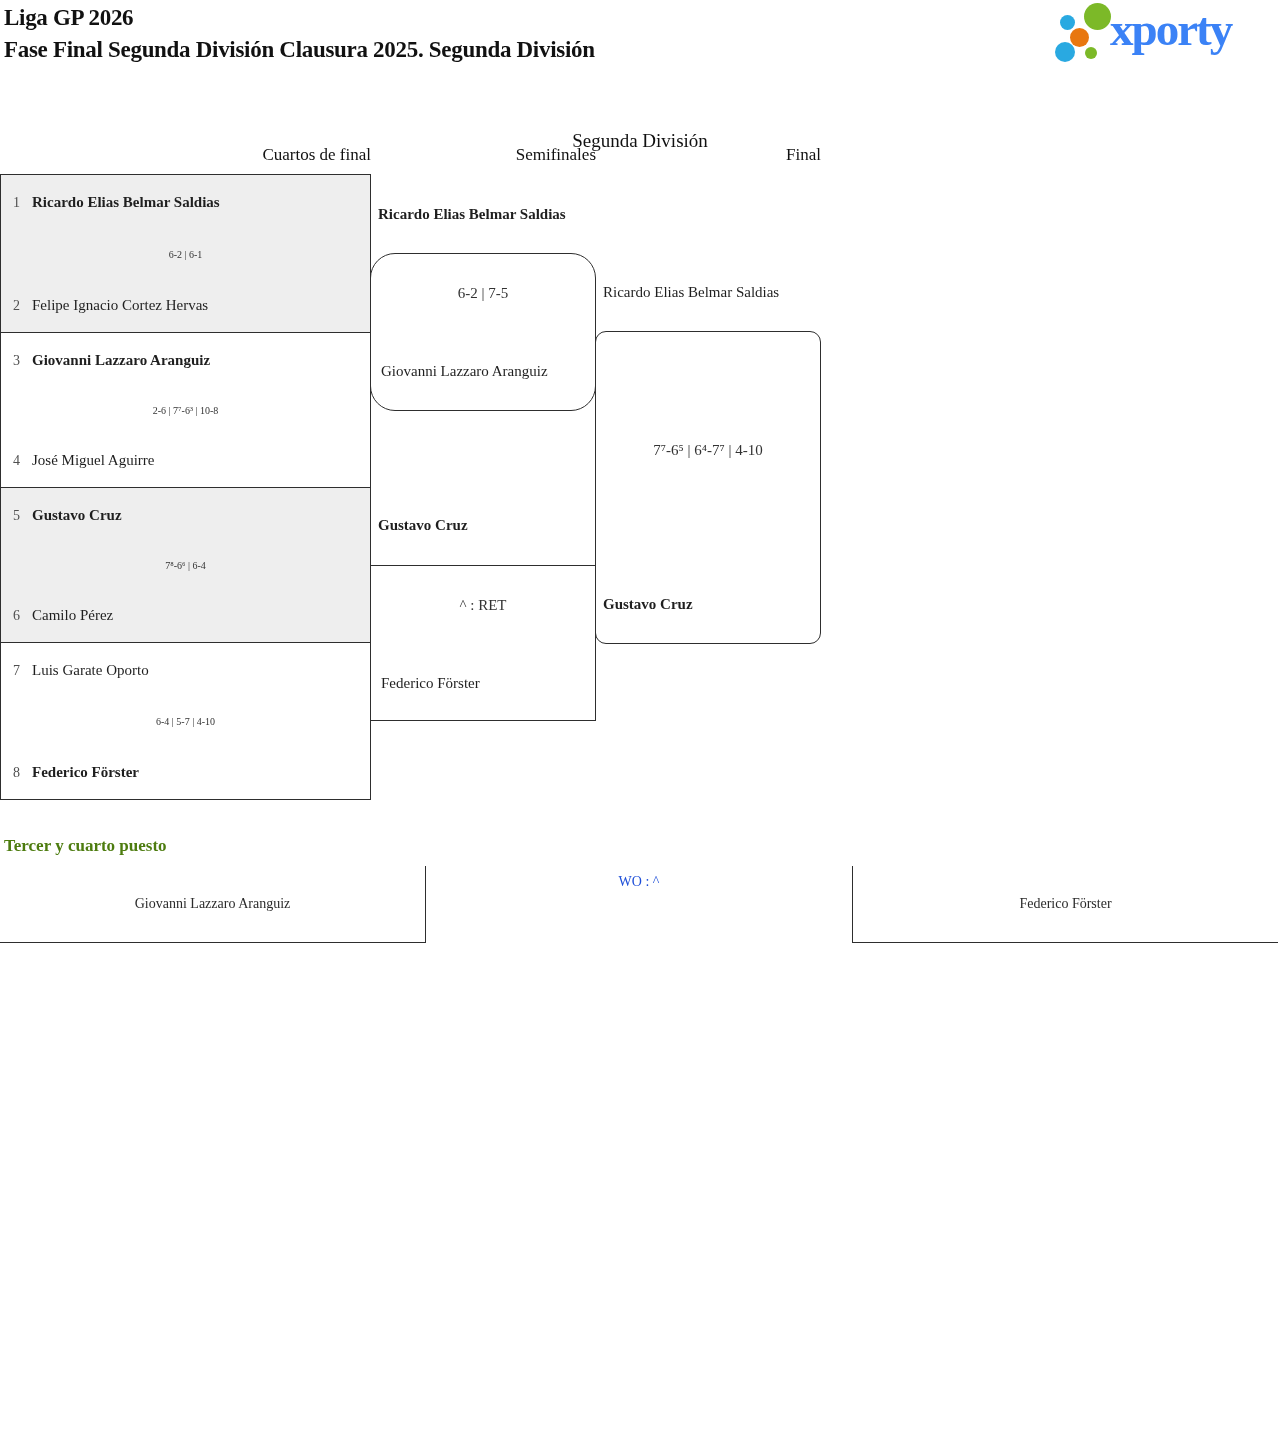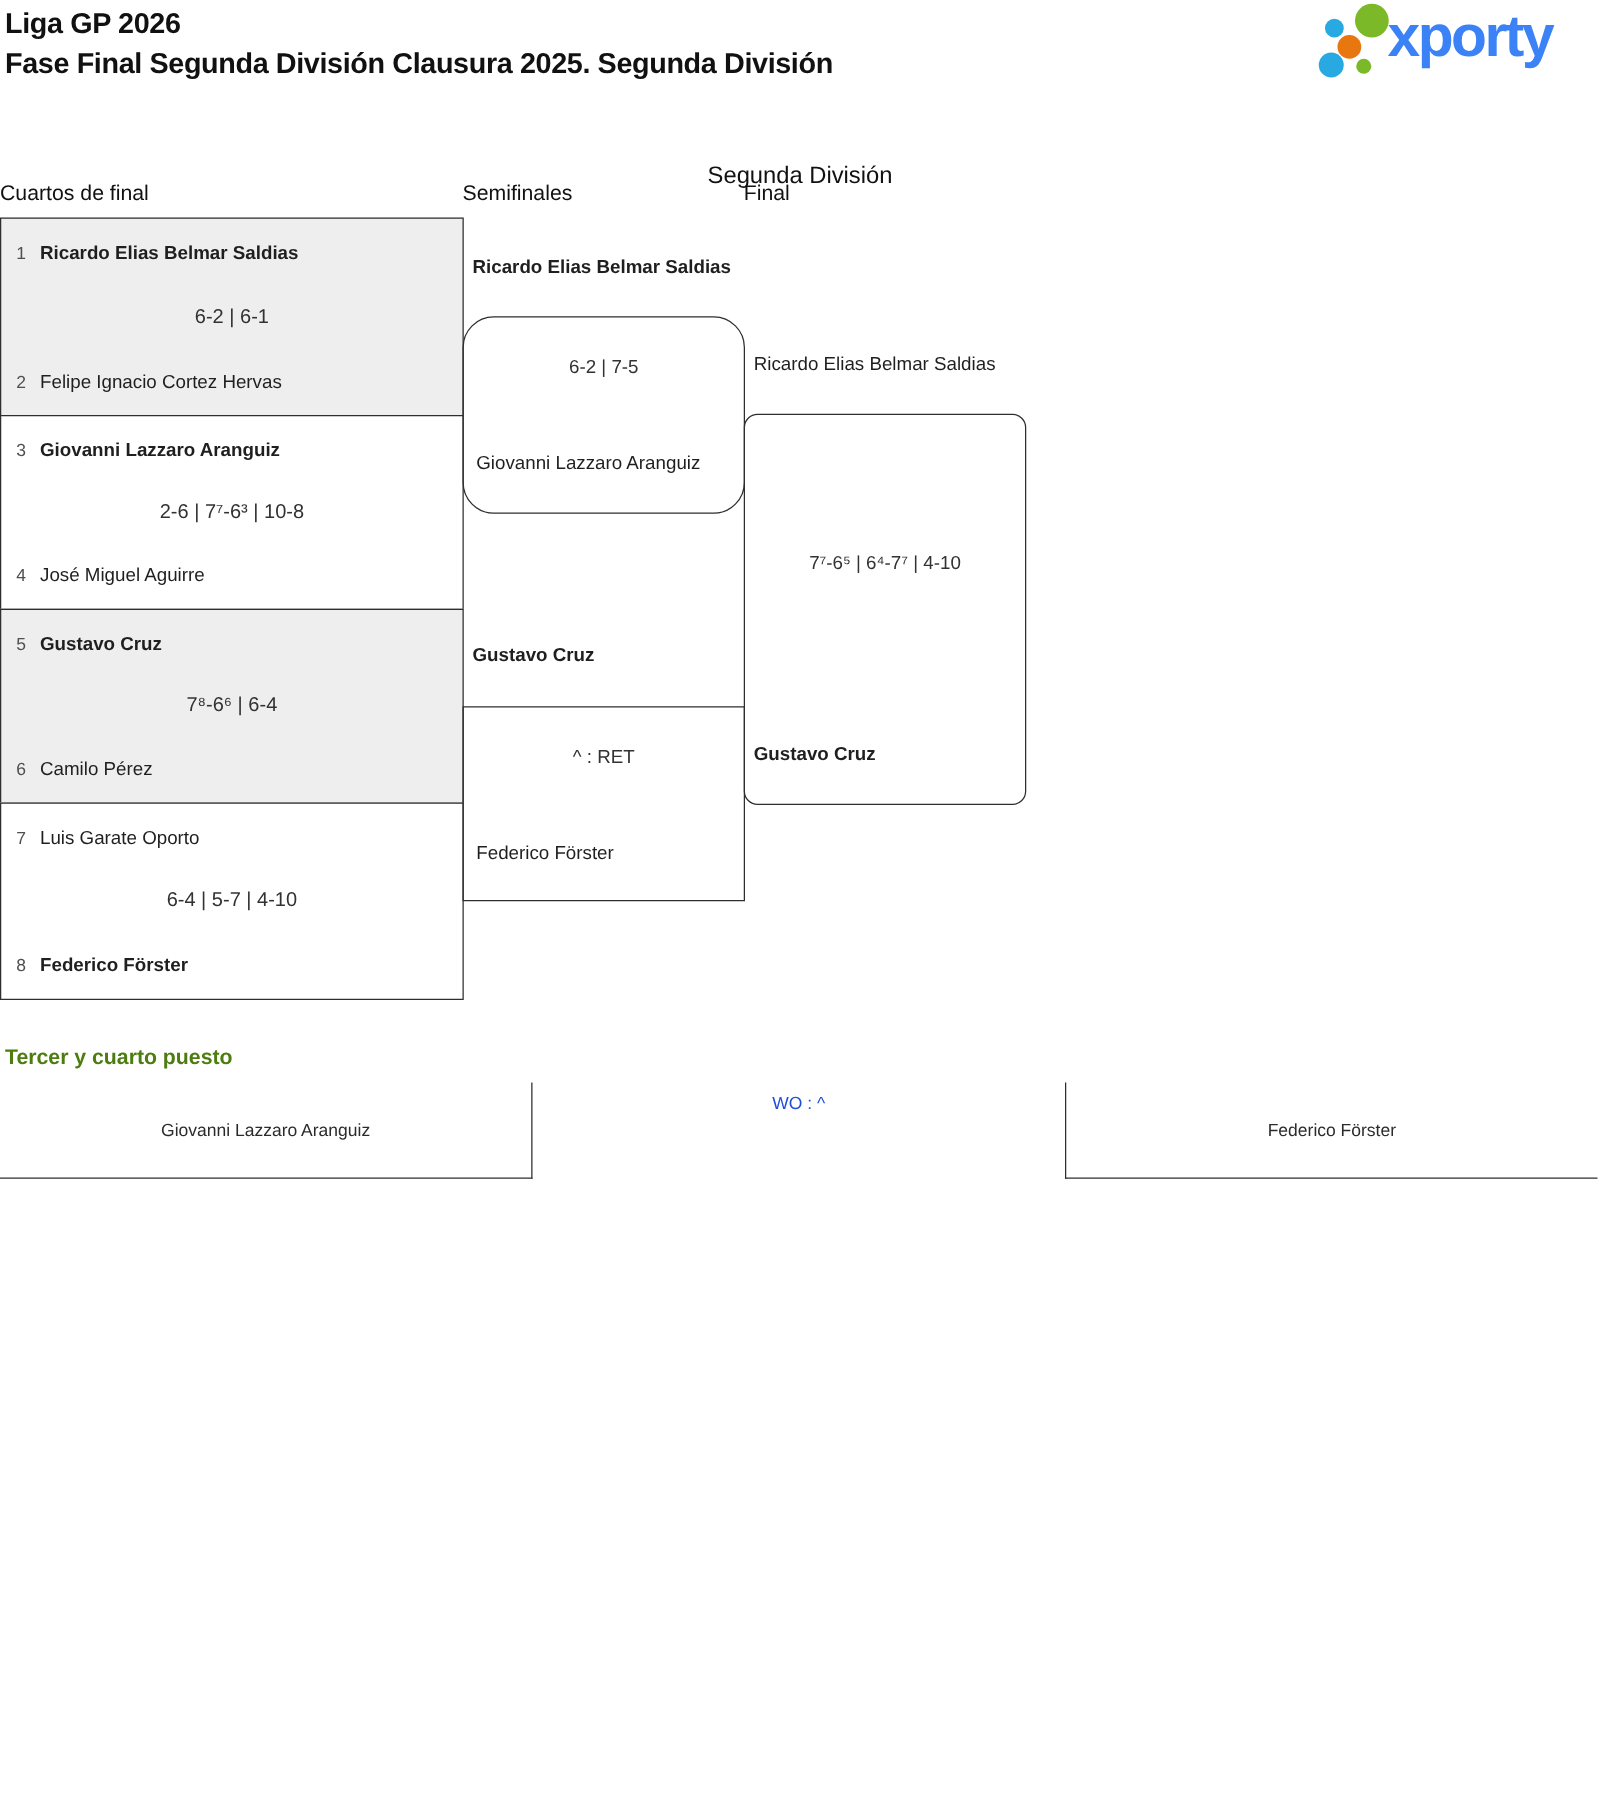--- a/index.html
+++ b/index.html
@@ -1,41 +1,41 @@
 <!DOCTYPE html>
 <html><head>
 <meta charset="utf-8">
 <style>
   html,body{margin:0;padding:0;background:#ffffff;}
   .screen{
     position:relative;width:1280px;height:1052px;background:#ffffff;
-    font-family:Liberation Sans, sans-serif;color:#1c1c1c;overflow:hidden;
+    font-family:Liberation Serif, serif;color:#1c1c1c;overflow:hidden;
   }
   .ttl{position:absolute;left:4px;font-size:23px;font-weight:700;letter-spacing:-0.3px;color:#111;white-space:nowrap;}
   .ttl1{top:5px}
   .ttl2{top:37px}
   .division{position:absolute;top:86px;left:0;width:1280px;text-align:center;font-size:19px;font-weight:500;color:#111;margin-top:44px;}
-  .round-h{position:absolute;top:145px;text-align:left;font-size:17px;color:#111;}
+  .round-h{position:absolute;top:145px;text-align:right;font-size:17px;color:#111;}
   .rh-qf{left:0;width:371px}
   .rh-sf{left:370px;width:226px}
   .rh-f{left:595px;width:226px}
 
   .box{position:absolute;border:1px solid #2e2e2e;box-sizing:border-box;}
   .qf{left:0;width:371px;}
   .qf1{top:174px;height:159px;background:#eeeeee;}
   .qf2{top:332px;height:156px;background:#ffffff;}
   .qf3{top:487px;height:156px;background:#eeeeee;}
   .qf4{top:642px;height:158px;background:#ffffff;}
   .prow{position:absolute;left:12px;right:8px;display:flex;align-items:baseline;font-size:15px;line-height:18px;white-space:nowrap;}
   .prow.top{top:18px}
   .prow.bot{bottom:17px}
   .seed{width:19px;flex:none;font-size:14px;color:#4f4f4f;}
   .pname{color:#1f1f1f;}
   .bold{font-weight:700;}
-  .score{position:absolute;left:0;right:0;top:50%;transform:translateY(-50%);text-align:center;font-size:16px;color:#323232;white-space:nowrap;}
+  .score{position:absolute;left:0;right:0;top:50%;transform:translateY(-50%);text-align:center;font-size:10px;color:#323232;white-space:nowrap;}
 
   .sf{left:370px;width:226px;background:transparent;}
   .sf1{top:253px;height:158px;border-radius:25px;}
   .sf2{top:565px;height:156px;}
   .fbox{left:595px;top:331px;width:226px;height:313px;background:transparent;border-radius:11px;}
   .sf-score{position:absolute;left:0;right:0;top:31px;text-align:center;font-size:15px;color:#323232;white-space:nowrap;}
   .f-score{position:absolute;left:0;right:0;top:110px;text-align:center;font-size:15px;color:#323232;white-space:nowrap;}
   .sf-loser{position:absolute;left:10px;top:108px;font-size:15px;line-height:18px;color:#1f1f1f;white-space:nowrap;}
   .adv{position:absolute;font-size:15px;line-height:18px;color:#1f1f1f;white-space:nowrap;}
   .adv-sf1{left:378px;top:205px}

